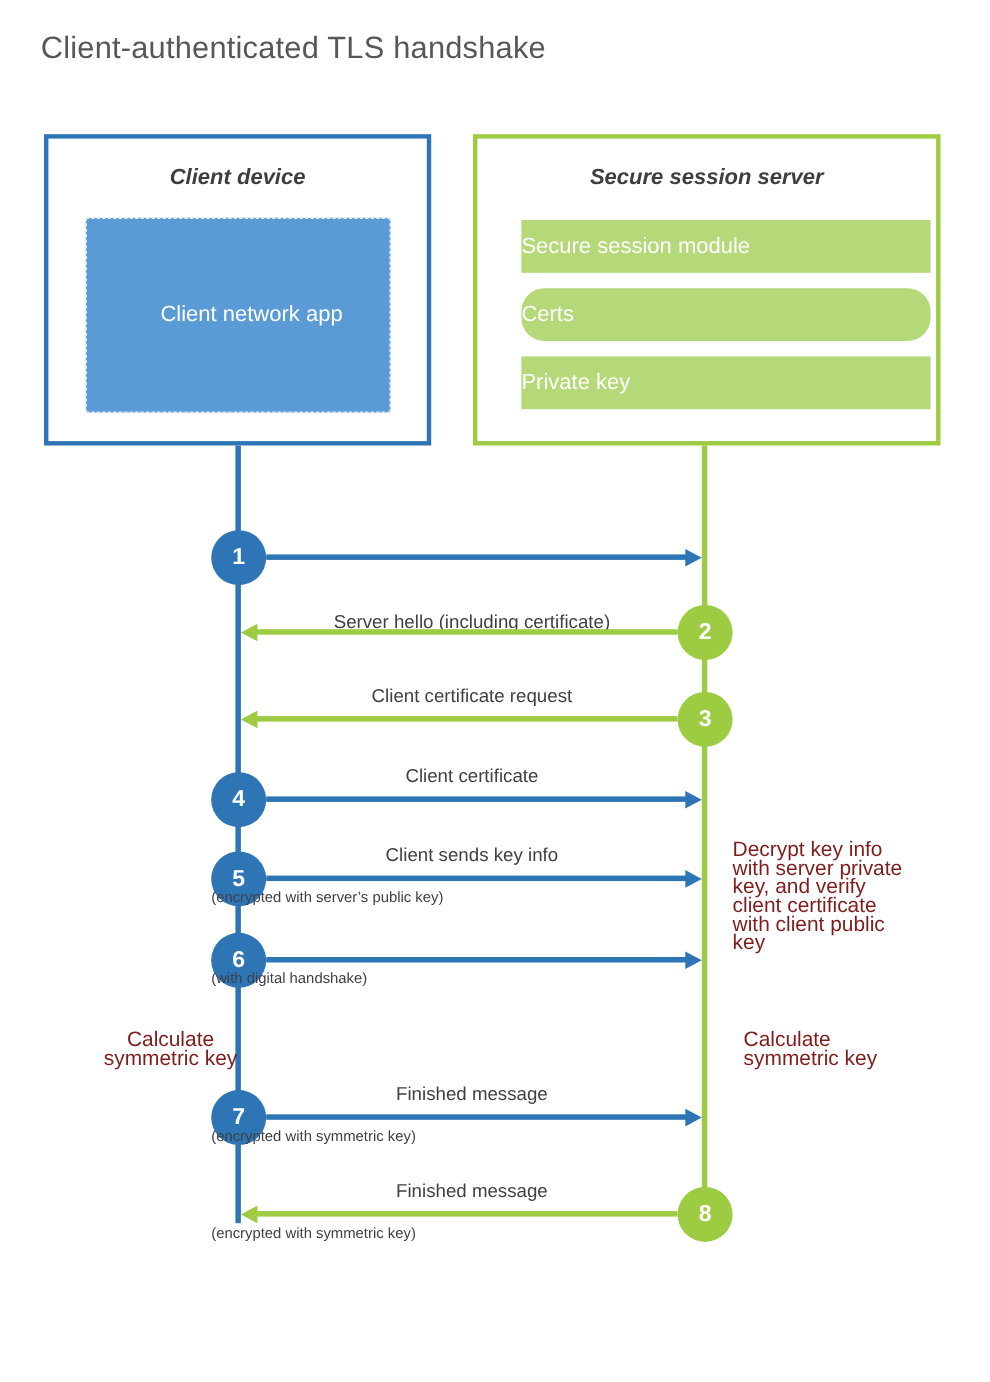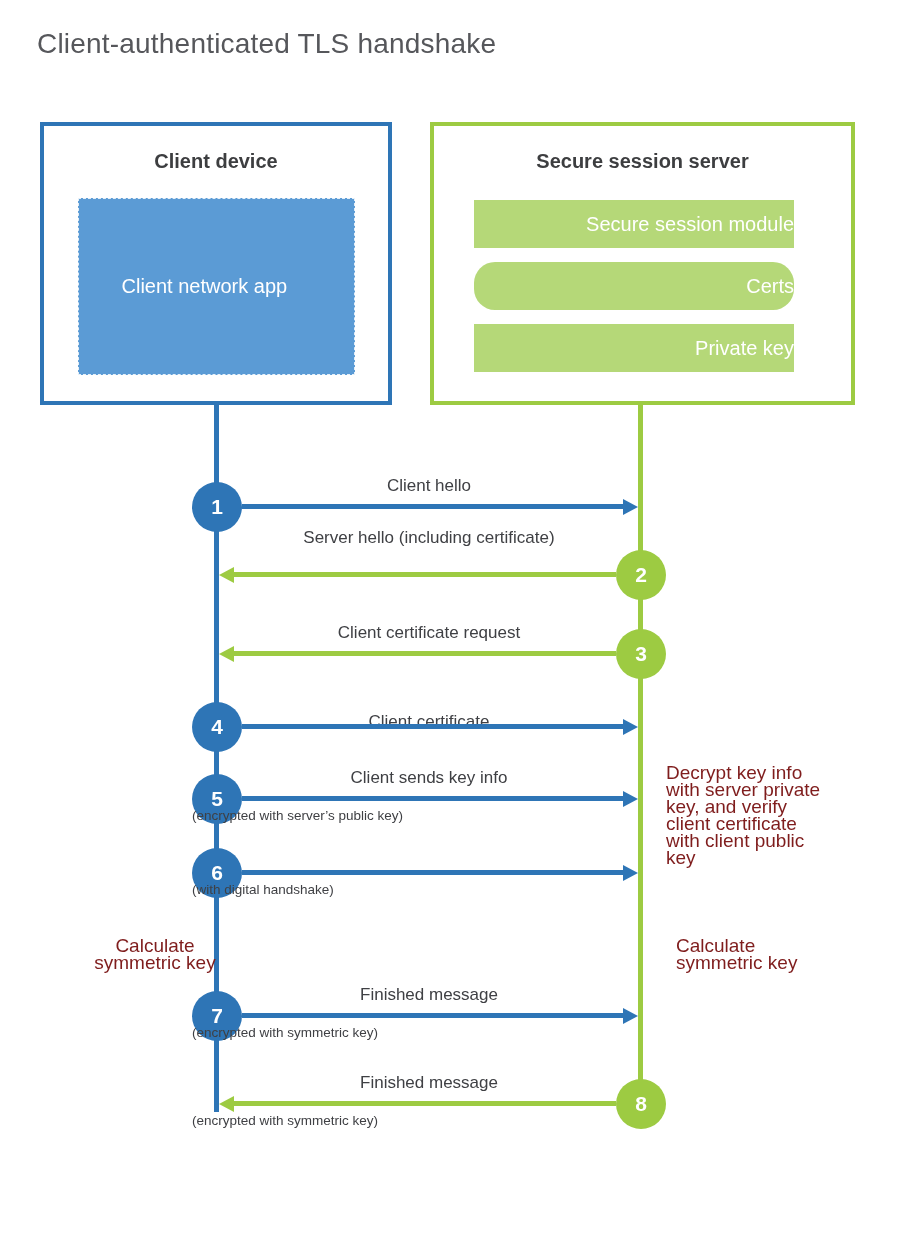--- a/index.html
+++ b/index.html
@@ -10,37 +10,37 @@
     position:absolute; left:37px; top:28px; margin:0;
     font-size:28px; font-weight:300; color:#56575b; letter-spacing:0.2px;
   }
 
   
   .actor-box { position:absolute; top:122px; height:283px; box-sizing:border-box; background:#fff; }
   .client-box { left:40px;  width:352px; border:4px solid var(--client-blue,  #2e75b6); }
   .server-box { left:430px; width:425px; border:4px solid var(--server-green, #9dcb42); }
   .actor-title {
     margin-top:24px; text-align:center;
-    font-size:20px; font-weight:bold; color:#3d3e40;
+    font-size:20px; font-weight:bold; color:#3d3e40;font-style:italic;
   }
 
   .client-app {
     position:absolute; left:78px; top:198px; width:277px; height:177px; box-sizing:border-box;
     background:var(--client-fill, #5b9bd5);
     border:1px dashed rgba(255,255,255,0.85);
     display:flex; align-items:center; justify-content:center;
   }
   .client-app-label {
-    width:190px; text-align:left; color:#ffffff; font-size:20px; line-height:1.55;
+    width:190px; text-align:right; color:#ffffff; font-size:20px; line-height:1.55;
   }
 
   .server-bar {
-    position:absolute; left:474px; width:320px; height:48px;
+    position:absolute; left:474px; width:372px; height:48px;
     background:var(--server-fill, #b5d878);
-    color:#ffffff; font-size:20px; text-align:right; line-height:48px;
+    color:#ffffff; font-size:20px; text-align:left; line-height:48px;
   }
   .bar-1 { top:200px; } .bar-2 { top:262px;border-radius:21px; } .bar-3 { top:324px; }
 
   
   .vline { position:absolute; width:5px; top:405px; }
   .vline.blue  { left:214px; height:707px; background:var(--client-blue,  #2e75b6); }
   .vline.green { left:638px; height:703px; background:var(--server-green, #9dcb42); }
 
   
   .circle {
@@ -69,23 +69,23 @@
     position:absolute; left:192px; width:474px; text-align:center;
     font-size:17px; color:#3f4044;
   }
   .msg-sub {
     position:absolute; left:192px; width:474px; 
     font-size:13.5px; color:#3f4044;
   }
 
   
   .y1-c { top:482px; }  .y1-a { top:504px; }  .y1-l { top:476px; }
-  .y2-c { top:550px; }  .y2-a { top:572px; }  .y2-l { top:528px; }
+  .y2-c { top:550px; }  .y2-a { top:572px; }  .y2-l { top:556px; }
   .y3-c { top:629px; }  .y3-a { top:651px; }  .y3-l { top:623px; }
-  .y4-c { top:702px; }  .y4-a { top:724px; }  .y4-l { top:696px;margin-top:16px; }
+  .y4-c { top:702px; }  .y4-a { top:724px; }  .y4-l { top:696px; }
   .y5-c { top:774px; }  .y5-a { top:796px; }  .y5-l { top:768px; }  .y5-s { top:808px; }
   .y6-c { top:848px; }  .y6-a { top:870px; }  .y6-l { top:842px; }  .y6-s { top:882px; }
   .y7-c { top:991px; }  .y7-a { top:1013px; } .y7-l { top:985px; }  .y7-s { top:1025px; }
   .y8-c { top:1079px; } .y8-a { top:1101px; } .y8-l { top:1073px; } .y8-s { top:1113px; }
 
   
   .note { position:absolute; font-size:19px; line-height:17px; color:#7f1d1d; }
   .note-decrypt { left:666px; top:764px; width:164px; text-align:left; }
   .note-calc-left  { left:85px;  top:937px; width:140px; text-align:center; }
   .note-calc-right { left:676px; top:937px; width:140px; text-align:left; }
@@ -107,21 +107,20 @@
   <div class="actor-box server-box">
     <div class="actor-title">Secure session server</div>
   </div>
   <div class="server-bar bar-1">Secure session module</div>
   <div class="server-bar bar-2">Certs</div>
   <div class="server-bar bar-3">Private key</div>
 
   <div class="vline blue"></div>
   <div class="vline green"></div>
 
-  <div class="msg-label y1-l">Client hello</div>
   <div class="arrow right blue y1-a"></div>
   <div class="circle blue y1-c">1</div>
 
   <div class="msg-label y2-l">Server hello (including certificate)</div>
   <div class="arrow left green y2-a"></div>
   <div class="circle green y2-c">2</div>
 
   <div class="msg-label y3-l">Client certificate request</div>
   <div class="arrow left green y3-a"></div>
   <div class="circle green y3-c">3</div>

